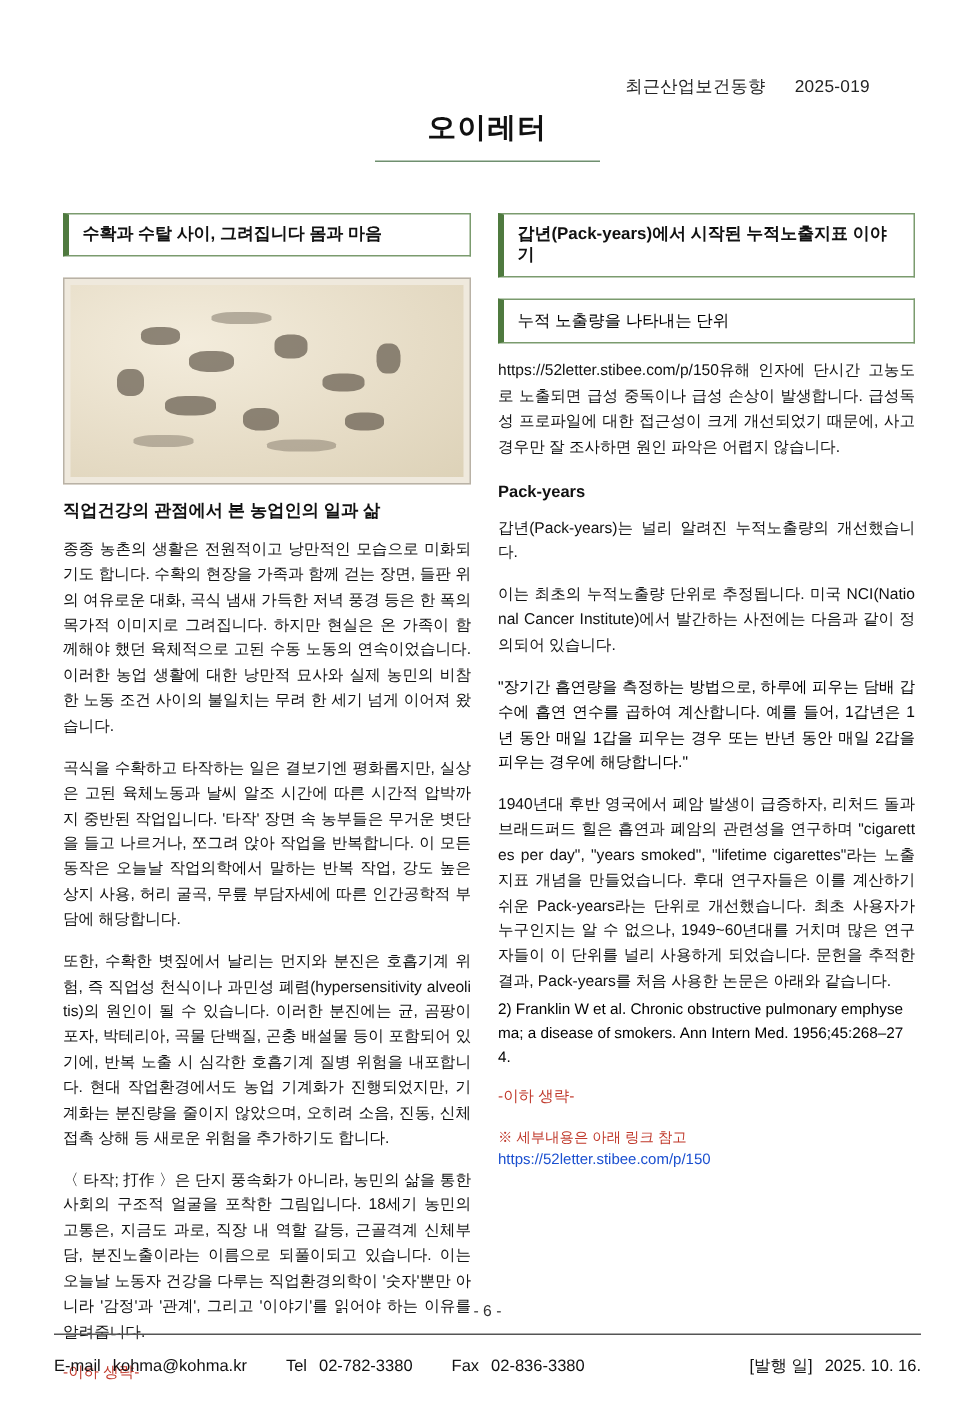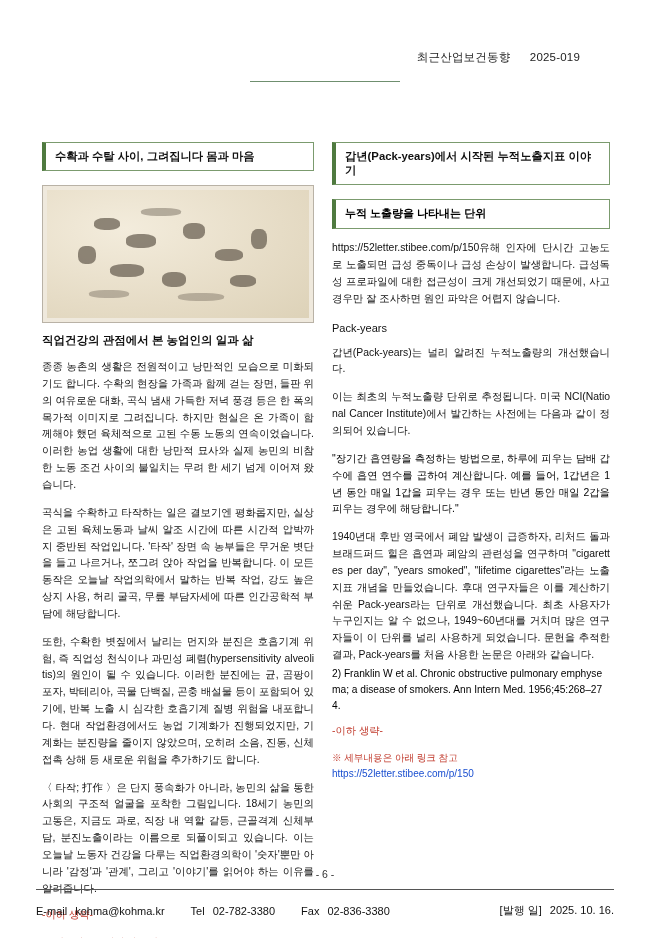--- a/index.html
+++ b/index.html
@@ -112,27 +112,27 @@
     margin: 11px 0 0 0;
     text-align: justify;
     word-break: break-all;
   }
 
   .sub-box {
     border: 1px solid #7b9b6e;
     border-left: 4px solid #4f7a3f;
     padding: 6px 8px 7px 9px;
     font-size: 11px;
-    font-weight: bold;
+    font-weight: normal;
     margin-top: 16px;
   }
 
   .sub-title {
     font-size: 11px;
-    font-weight: normal;
+    font-weight: bold;
     margin-top: 14px;
     color: #111;
   }
 
   .quote {
     font-size: 10.4px;
     line-height: 1.62;
     margin: 11px 0 0 0;
     text-align: justify;
     word-break: break-all;
@@ -202,20 +202,21 @@
 <body>
 
 <div class="page">
 
   <div class="top-header">
     <span>최근산업보건동향</span>
     <span class="issue">2025-019</span>
   </div>
 
   <div class="masthead">
+    <div class="title">오이레터</div>
     <div class="rule"></div>
   </div>
 
   <div class="columns">
 
     <div class="col-left">
       <div class="section-head">수확과 수탈 사이, 그려집니다 몸과 마음</div>
 
       <div class="figure">
         <div class="paper">

